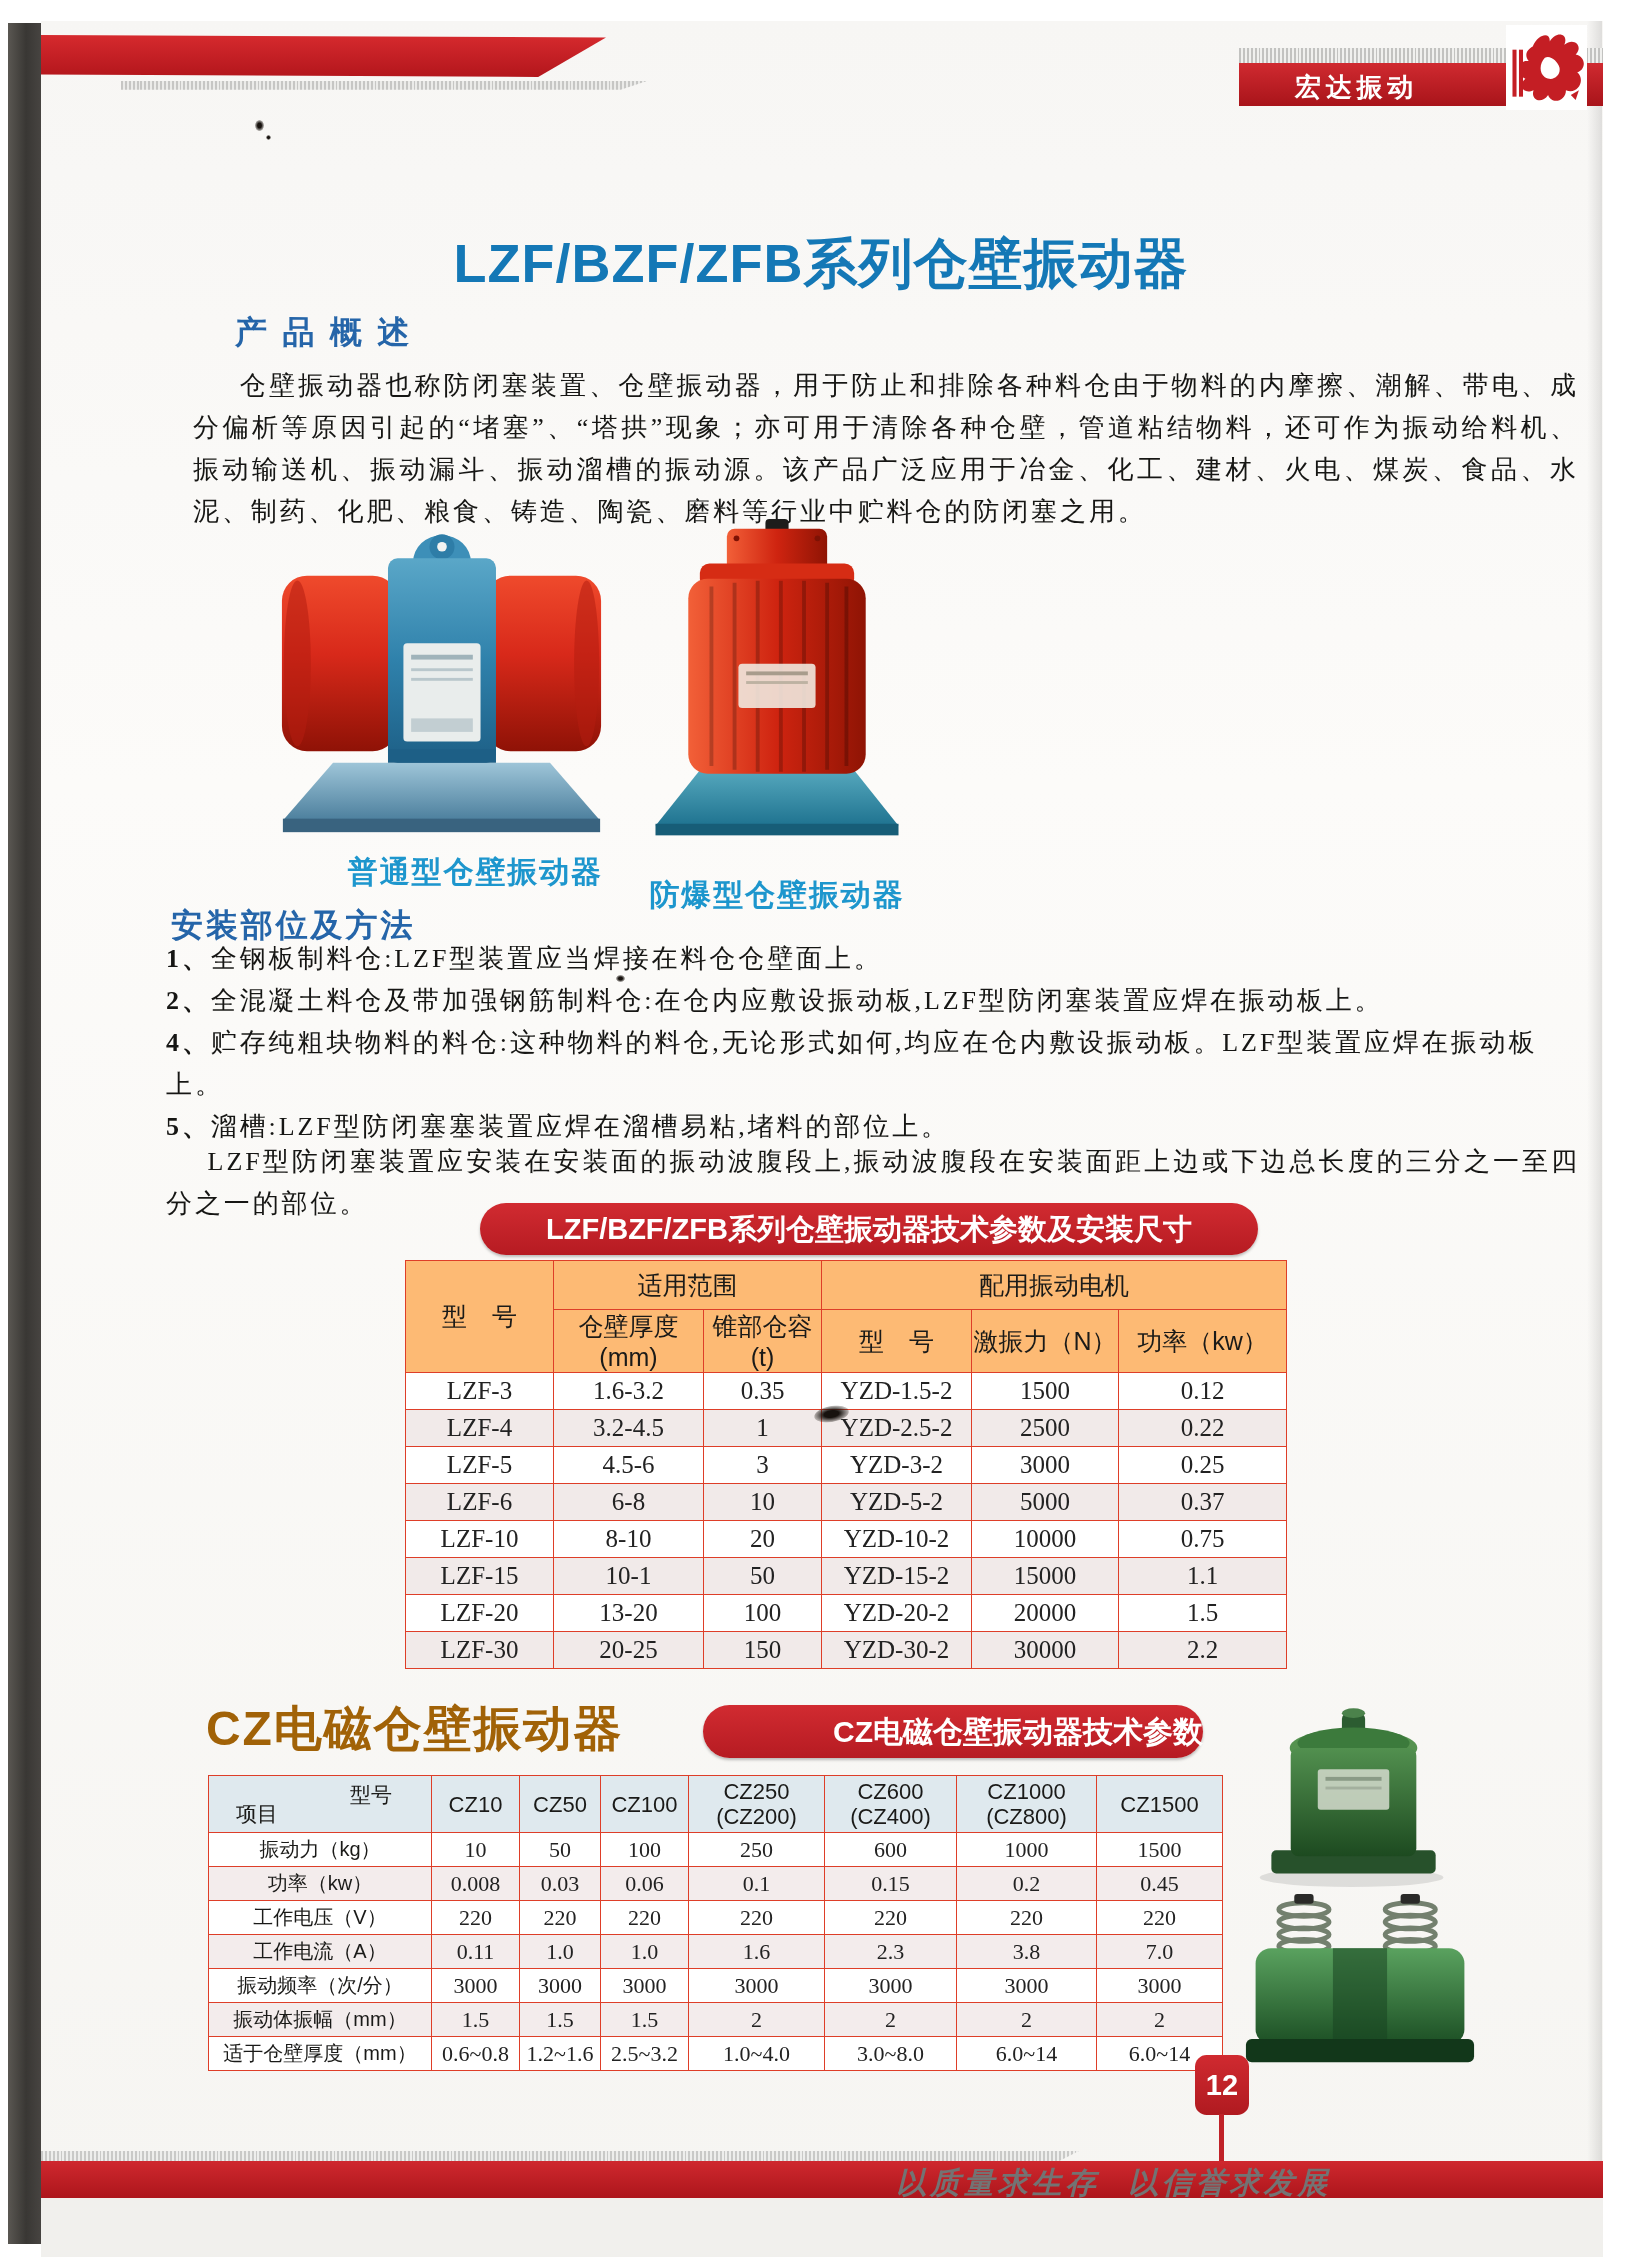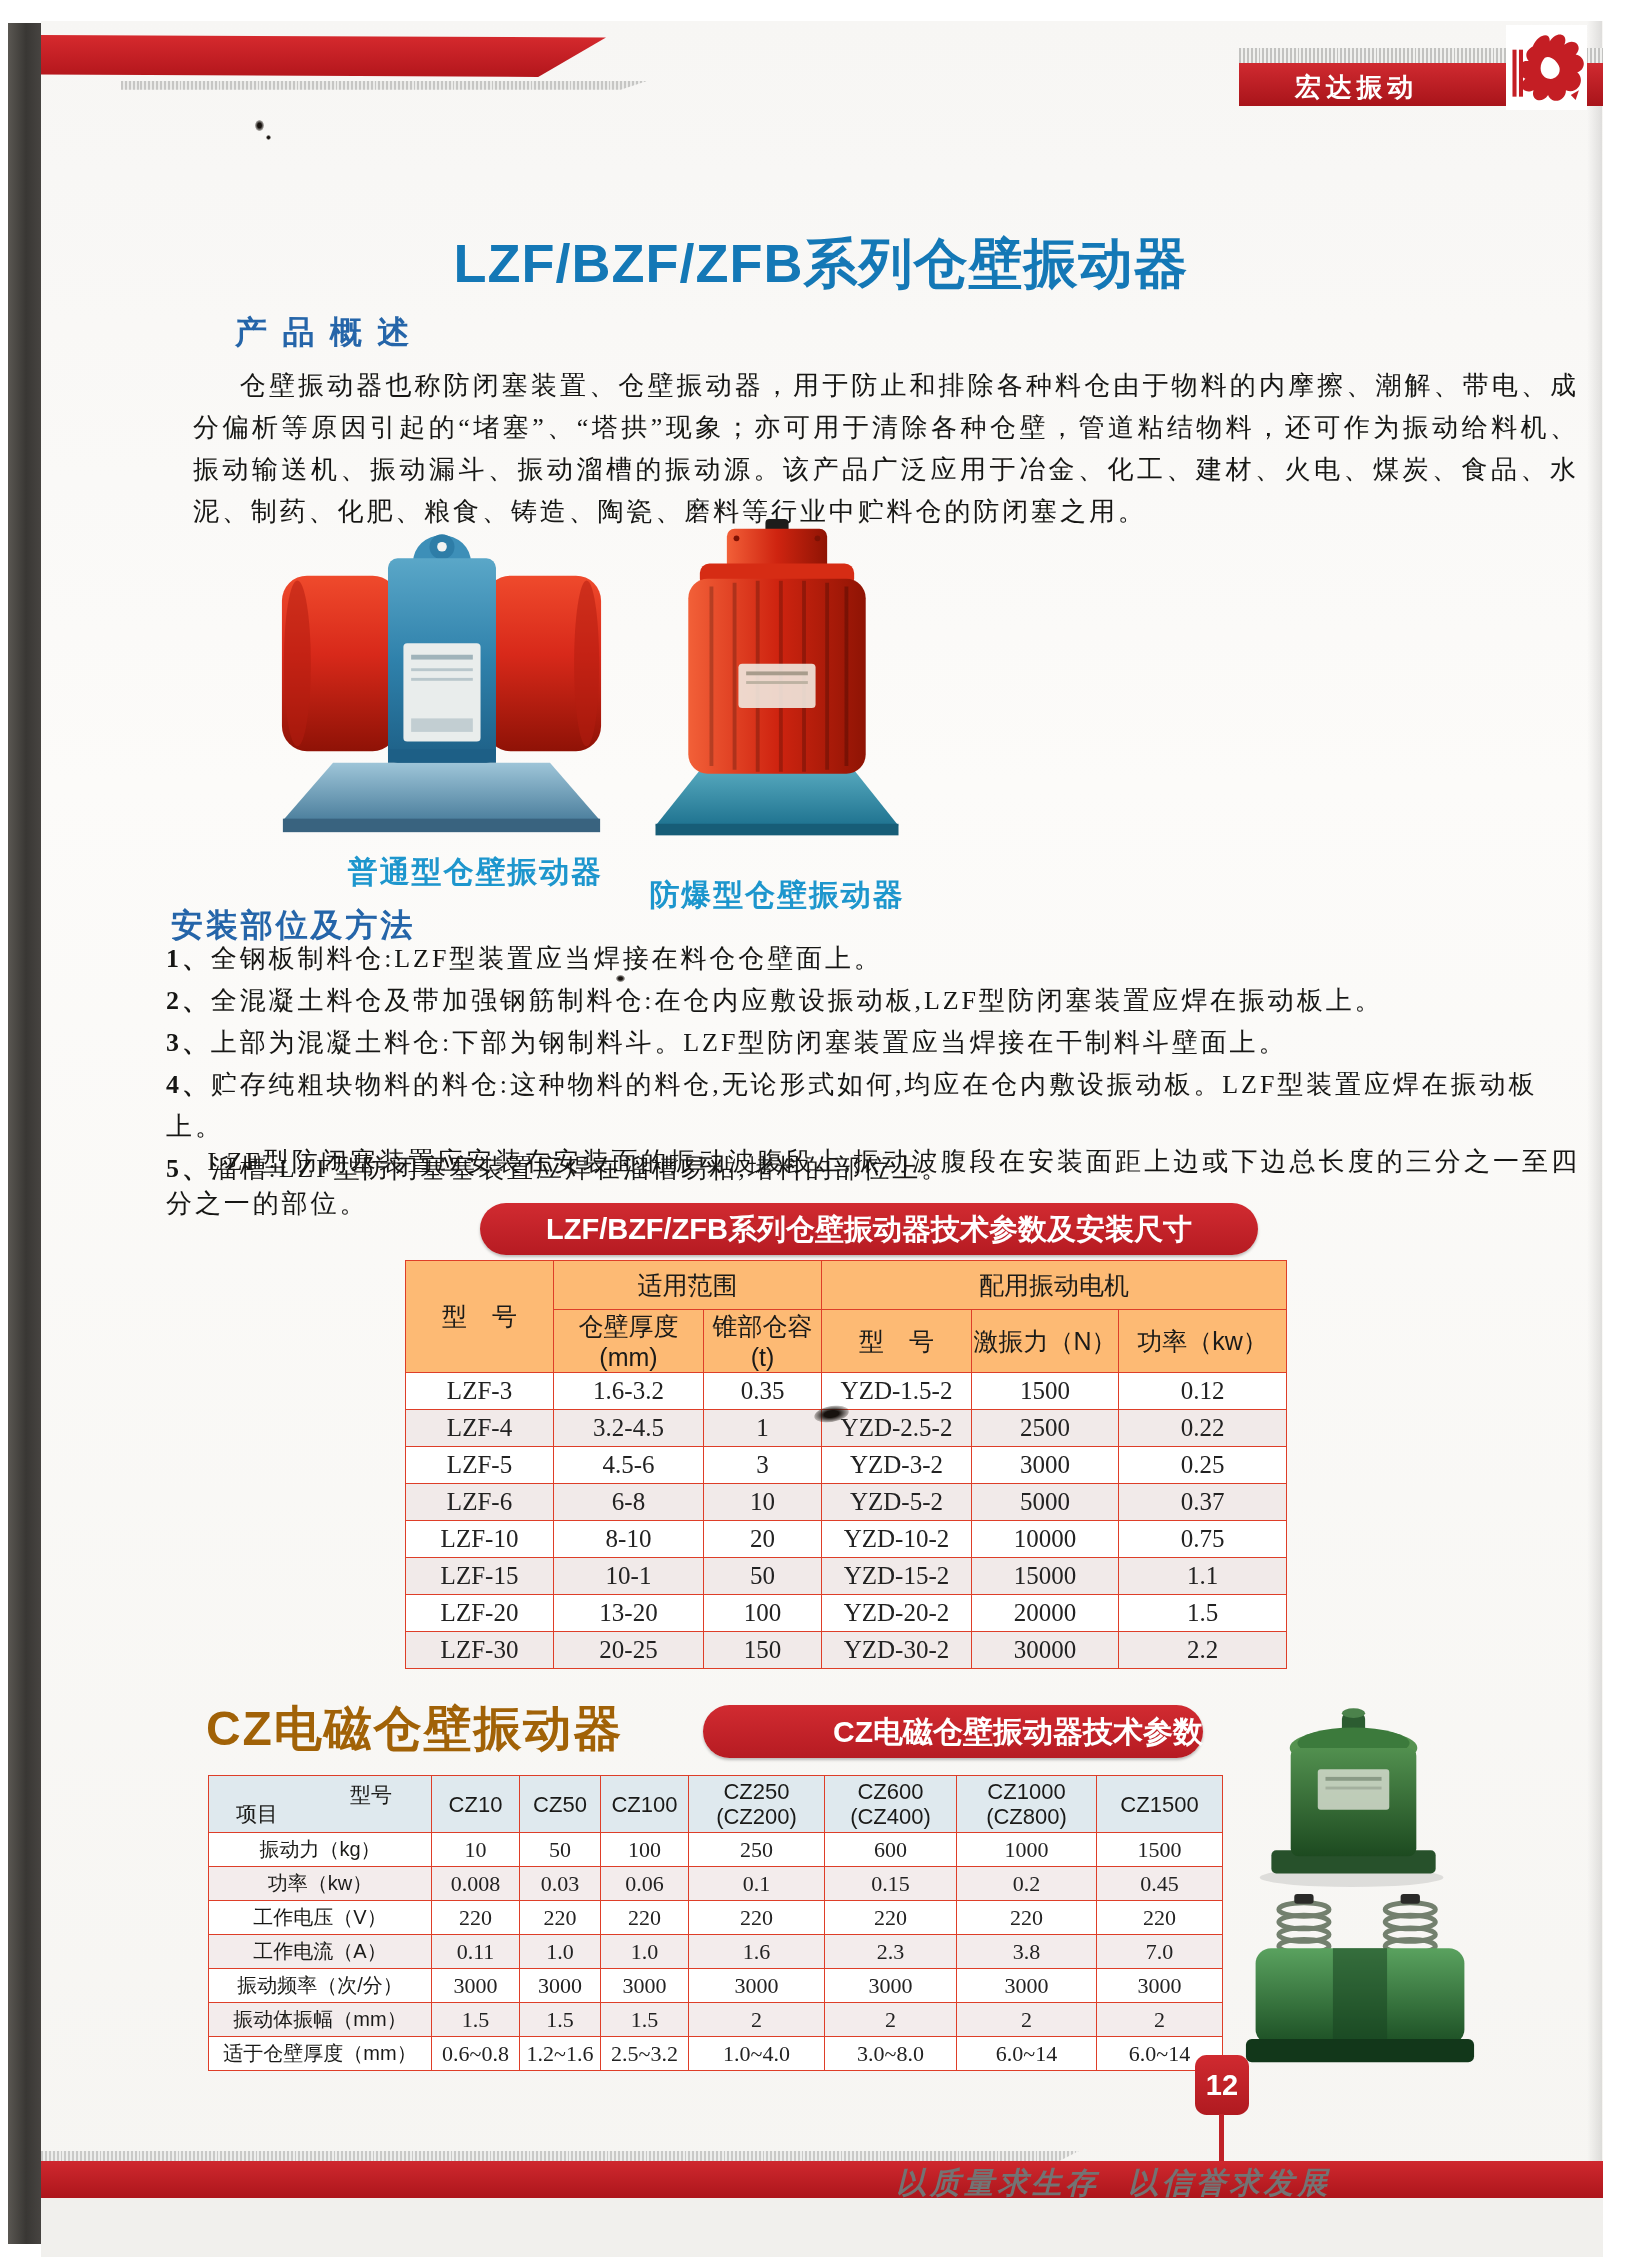--- a/index.html
+++ b/index.html
@@ -206,21 +206,20 @@
       <rect x="108" y="168" width="64" height="3" fill="#bdb2a2"></rect>
     </svg>
   </div>
   <div class="abs fig-cap" id="cap1">普通型仓壁振动器</div>
   <div class="abs fig-cap" id="cap2">防爆型仓壁振动器</div>
 
   <div class="abs sec-head" id="install-head">安装部位及方法</div>
   <ul class="abs body-text" id="install-list">
       <li><span class="num">1、</span><span>全钢板制料仓:LZF型装置应当焊接在料仓仓壁面上。</span></li>
       <li><span class="num">2、</span><span>全混凝土料仓及带加强钢筋制料仓:在仓内应敷设振动板,LZF型防闭塞装置应焊在振动板上。</span></li>
-      <li><span class="num">3、</span><span>上部为混凝土料仓:下部为钢制料斗。LZF型防闭塞装置应当焊接在干制料斗壁面上。</span></li>
       <li><span class="num">4、</span><span>贮存纯粗块物料的料仓:这种物料的料仓,无论形式如何,均应在仓内敷设振动板。LZF型装置应焊在振动板上。</span></li>
       <li><span class="num">5、</span><span>溜槽:LZF型防闭塞塞装置应焊在溜槽易粘,堵料的部位上。</span></li>
     </ul>
   <div class="abs banner" id="banner1">LZF/BZF/ZFB系列仓壁振动器技术参数及安装尺寸</div>
 
   <div class="abs body-text" id="install-note">LZF型防闭塞装置应安装在安装面的振动波腹段上,振动波腹段在安装面距上边或下边总长度的三分之一至四分之一的部位。</div>
   <div class="abs" id="t1">
       <table class="spec">
         <colgroup>
           <col style="width: 148px;">

